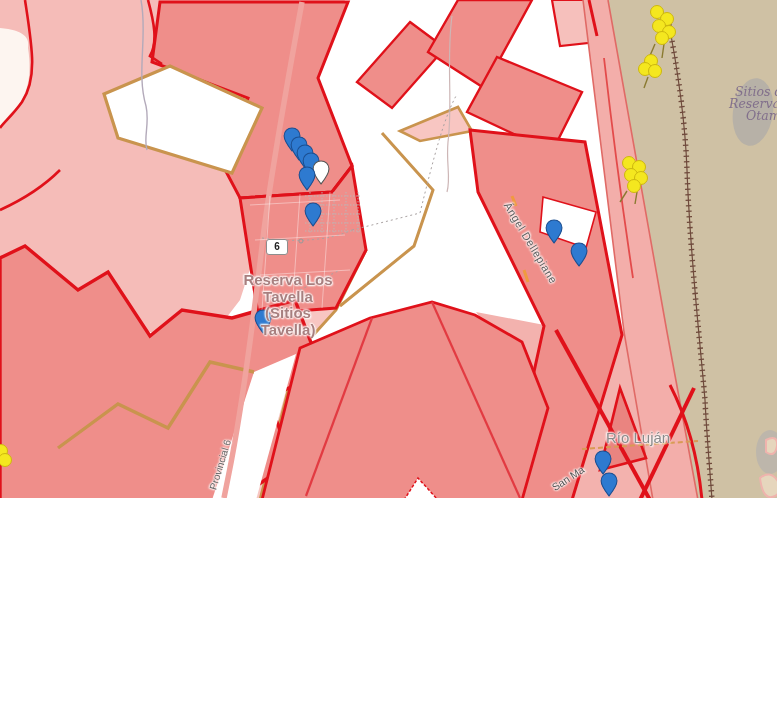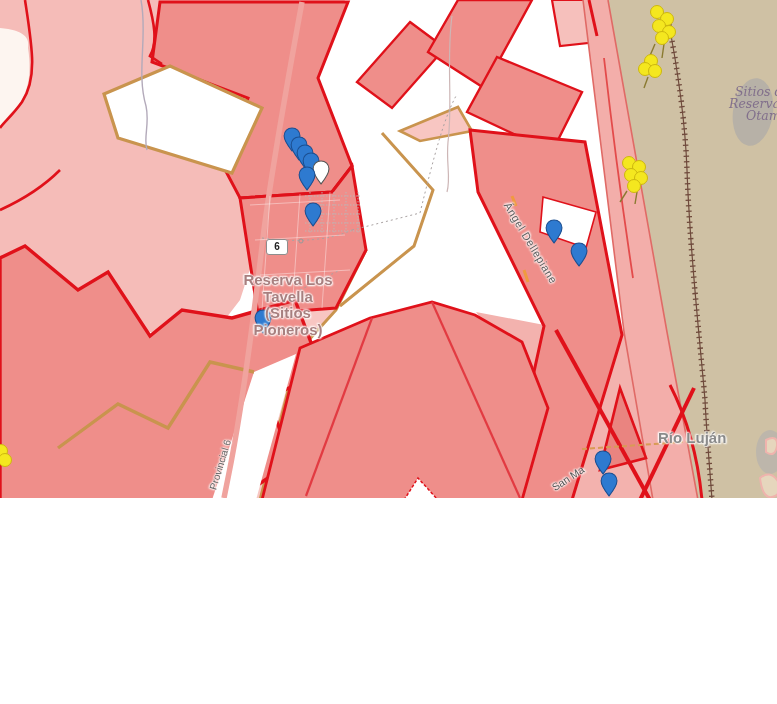--- a/index.html
+++ b/index.html
@@ -4,21 +4,21 @@
 <style>
   html,body{margin:0;padding:0;background:#fff;}
   #stage{position:relative;width:777px;height:704px;background:#ffffff;overflow:hidden;
          font-family:"Liberation Sans",sans-serif;}
   #map{position:absolute;left:0;top:0;width:777px;height:498px;overflow:hidden;background:#fff;}
   #map svg{position:absolute;left:0;top:0;}
   .maplabel{position:absolute;white-space:nowrap;pointer-events:none;
             text-shadow:0 0 2px #fff,0 0 2px #fff,1px 1px 2px #fff,-1px -1px 2px #fff;}
   .barrio{left:232px;top:272px;width:112px;text-align:center;font-size:15px;font-weight:bold;
           line-height:16.5px;color:#a87f7f;}
-  .rio{left:658px;top:429px;font-size:15px;font-weight:bold;color:#8a8a8a;}
+  .rio{left:606px;top:429px;font-size:15px;font-weight:normal;color:#8a8a8a;}
   .angel{left:512px;top:200px;font-size:11px;color:#5e5e5e;letter-spacing:.6px;
          transform:rotate(59deg);transform-origin:left top;}
   .prov6{left:218px;top:480px;font-size:10px;color:#666;transform:rotate(-73deg);
          transform-origin:left bottom;}
   .sanma{left:556px;top:481px;font-size:10.5px;color:#555;transform:rotate(-33deg);
          transform-origin:left bottom;}
   .sitios{font-family:"DejaVu Serif","Liberation Serif",serif;font-style:italic;
           color:#82708c;font-size:12.5px;text-shadow:none;}
   .sit1{left:735px;top:84px;} .sit2{left:729px;top:96px;} .sit3{left:746px;top:108px;}
   .shield{position:absolute;left:266px;top:239px;width:20px;height:14px;background:#fff;
@@ -183,21 +183,21 @@
         <use href="#pinshape" transform="translate(594.4,450.2) scale(0.72)" fill="#2e7ad0" stroke="#1c4f91" stroke-width="1.5"></use>
         <use href="#pinshape" transform="translate(600.4,472.2) scale(0.72)" fill="#2e7ad0" stroke="#1c4f91" stroke-width="1.5"></use>
       </g>
     </svg>
 
     <div class="shield">6</div>
     <div class="maplabel barrio">
       <div>Reserva Los</div>
       <div>Tavella</div>
       <div>(Sitios</div>
-      <div>Pioneros)</div>
+      <div>Tavella)</div>
     </div>
     <div class="maplabel angel">Ángel Dellepiane</div>
     <div class="maplabel prov6">Provincial 6</div>
     <div class="maplabel sanma">San Ma</div>
     <div class="maplabel rio">Río Luján</div>
     <div class="maplabel sitios sit1">Sitios  de</div>
     <div class="maplabel sitios sit2">Reserva</div>
     <div class="maplabel sitios sit3">Otam</div>
   </div>
 

